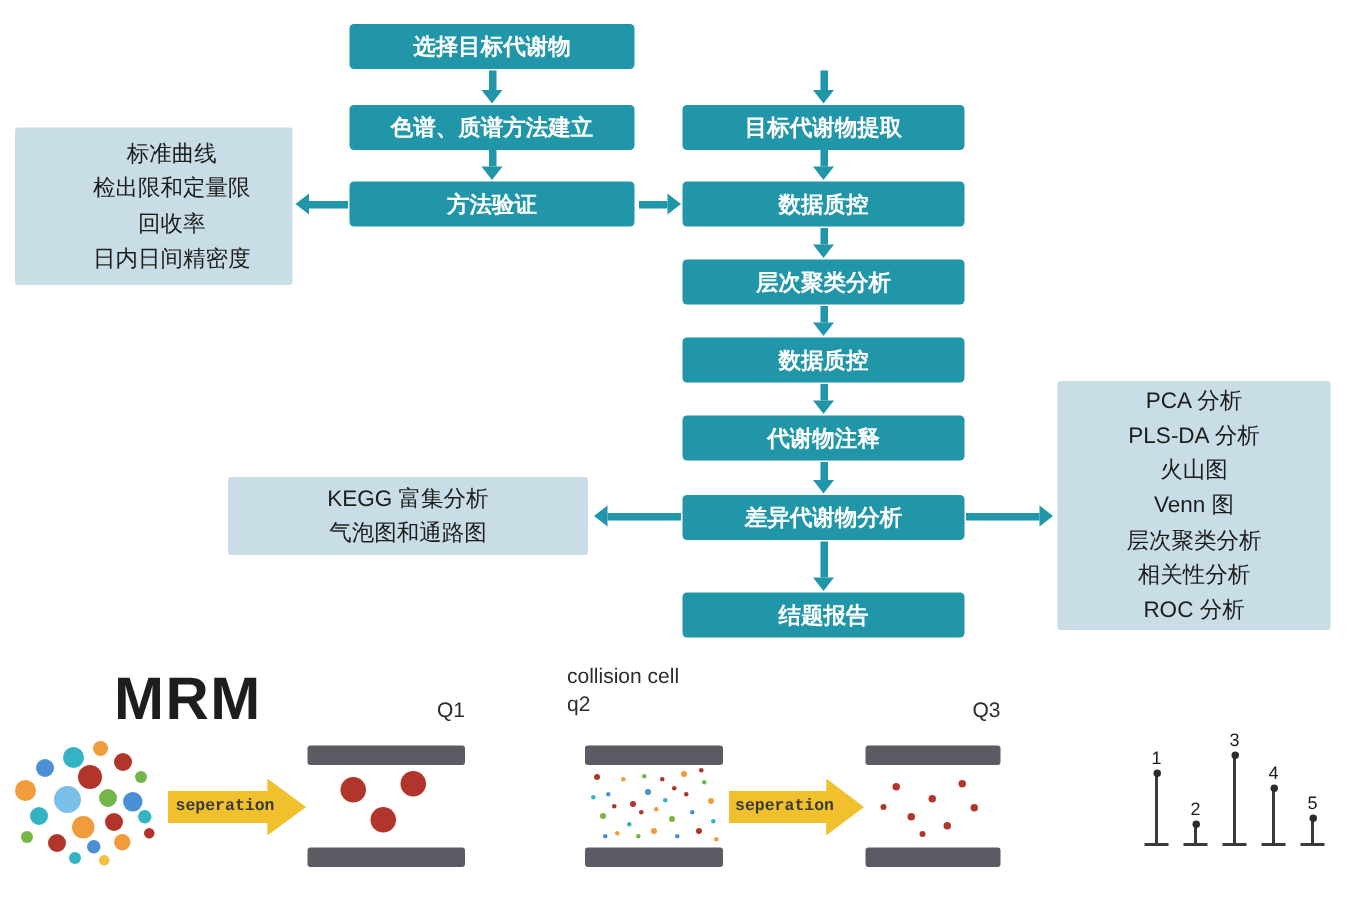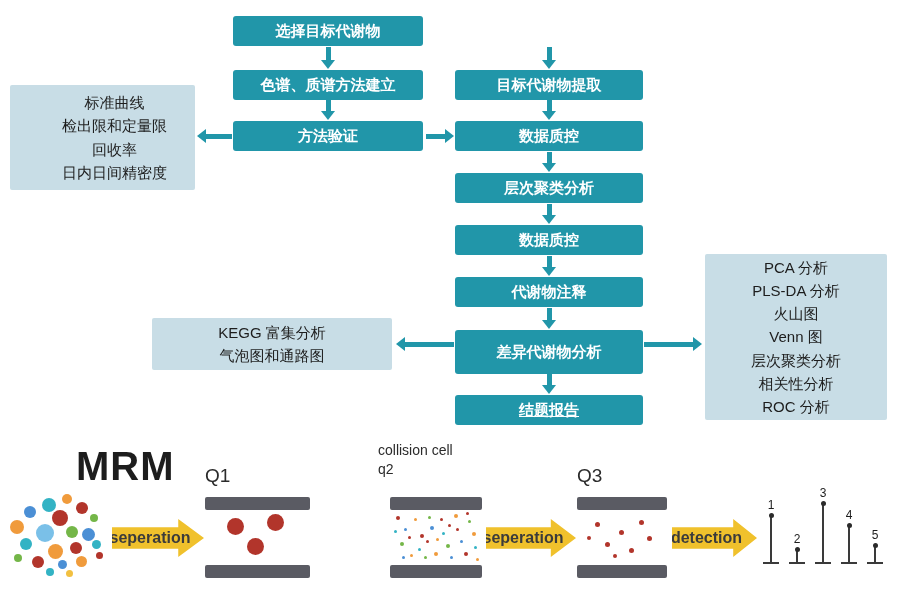--- a/index.html
+++ b/index.html
@@ -32,25 +32,25 @@
 
   .harr{ position:absolute; height:14px; display:flex; align-items:center; }
   .harr .stem{ height:5px; background:var(--teal); }
   .harr .head-r{ width:0; height:0; border-top:7px solid transparent; border-bottom:7px solid transparent; border-left:9px solid var(--teal); }
   .harr .head-l{ width:0; height:0; border-top:7px solid transparent; border-bottom:7px solid transparent; border-right:9px solid var(--teal); }
 
   .yarr{
     position:absolute; height:38px; background:var(--yellow);
     clip-path:polygon(0 22%, 72% 22%, 72% 0, 100% 50%, 72% 100%, 72% 78%, 0 78%);
     display:flex; align-items:center; justify-content:center;
-    font-weight:bold; font-size:16px; color:#3b3b3b; padding-right:16px; white-space:nowrap;
+    font-weight:bold; font-size:11px; color:#3b3b3b; padding-right:16px; white-space:nowrap;font-family:Liberation Mono, monospace;
   }
 
   .mrm-title{ position:absolute; font-size:40px; font-weight:bold; color:var(--ink); letter-spacing:1px; }
-  .cell-label{ position:absolute; font-size:19px; color:#2b2b2b; text-align:left; }
+  .cell-label{ position:absolute; font-size:14px; color:#2b2b2b; text-align:right; }
   .cell-sublabel{ position:absolute; font-size:14px; color:#2b2b2b; }
   .bar{ position:absolute; height:13px; background:var(--gray); border-radius:2px; }
   .ion-field{ position:absolute; }
   .dot{ position:absolute; border-radius:50%; }
 
   .spectrum{ position:absolute; }
   .pk-line{ position:absolute; width:2px; background:#3a3a3a; }
   .pk-dot{ position:absolute; width:5px; height:5px; border-radius:50%; background:#2b2b2b; }
   .pk-base{ position:absolute; height:2px; background:#3a3a3a; }
   .pk-lab{ position:absolute; font-size:12px; color:#1d1d1d; width:12px; text-align:center; }
@@ -78,24 +78,24 @@
     </div>
   <div class="tbox" style="left:455px;top:173px;width:188px;height:30px;">
       <span>层次聚类分析</span>
     </div>
   <div class="tbox" style="left:455px;top:225px;width:188px;height:30px;">
       <span>数据质控</span>
     </div>
   <div class="tbox" style="left:455px;top:277px;width:188px;height:30px;">
       <span>代谢物注释</span>
     </div>
-  <div class="tbox" style="left:455px;top:330px;width:188px;height:44px;">
+  <div class="tbox" style="left:455px;top:330px;width:188px;height:30px;">
       <span>差异代谢物分析</span>
     </div>
-  <div class="tbox" style="left:455px;top:395px;width:188px;height:30px;text-decoration:underline;">
+  <div class="tbox" style="left:455px;top:395px;width:188px;height:30px;">
       <span>结题报告</span>
     </div>
 
   <div class="varr" style="left:321px;top:47px;">
       <div class="stem" style="height:13px;"></div>
       <div class="head"></div>
     </div>
   <div class="varr" style="left:321px;top:100px;">
       <div class="stem" style="height:11px;"></div>
       <div class="head"></div>
@@ -253,21 +253,20 @@
       <span class="dot" style="left: 18px; top: 12px; width: 5px; height: 5px; background: rgb(178, 53, 43);"></span>
       <span class="dot" style="left: 42px; top: 20px; width: 5px; height: 5px; background: rgb(178, 53, 43);"></span>
       <span class="dot" style="left: 62px; top: 10px; width: 5px; height: 5px; background: rgb(178, 53, 43);"></span>
       <span class="dot" style="left: 28px; top: 32px; width: 5px; height: 5px; background: rgb(178, 53, 43);"></span>
       <span class="dot" style="left: 52px; top: 38px; width: 5px; height: 5px; background: rgb(178, 53, 43);"></span>
       <span class="dot" style="left: 70px; top: 26px; width: 5px; height: 5px; background: rgb(178, 53, 43);"></span>
       <span class="dot" style="left: 10px; top: 26px; width: 4px; height: 4px; background: rgb(178, 53, 43);"></span>
       <span class="dot" style="left: 36px; top: 44px; width: 4px; height: 4px; background: rgb(178, 53, 43);"></span>
     </div>
 
-  <div class="yarr" style="left:672px;top:519px;width:85px;">detection</div>
 
   <div class="spectrum" style="left:760px;top:486px;width:140px;height:92px;">
       <span class="pk-base" style="left: 3px; top: 76px; width: 16px;"></span>
       <span class="pk-line" style="left: 10px; top: 30px; height: 46px;"></span>
       <span class="pk-dot" style="left: 8.5px; top: 27px;"></span>
       <span class="pk-lab" style="left: 5px; top: 12px;">1</span>
       <span class="pk-base" style="left: 29px; top: 76px; width: 16px;"></span>
       <span class="pk-line" style="left: 36px; top: 64px; height: 12px;"></span>
       <span class="pk-dot" style="left: 34.5px; top: 61px;"></span>
       <span class="pk-lab" style="left: 31px; top: 46px;">2</span>

